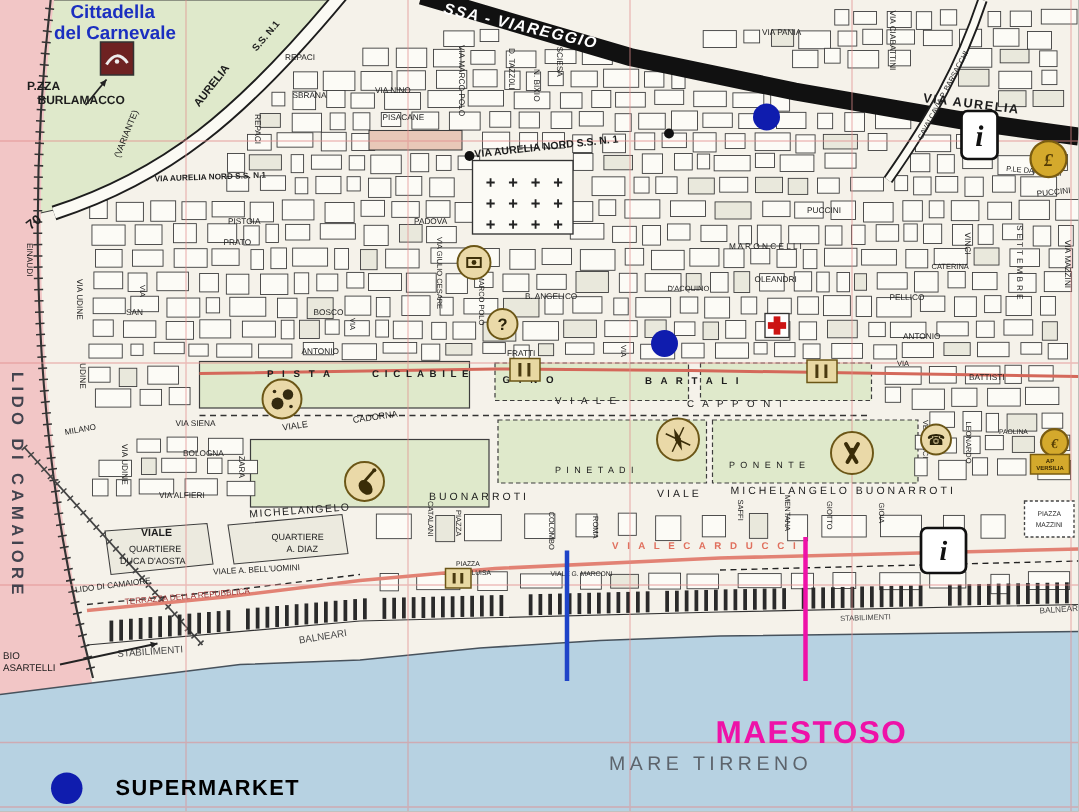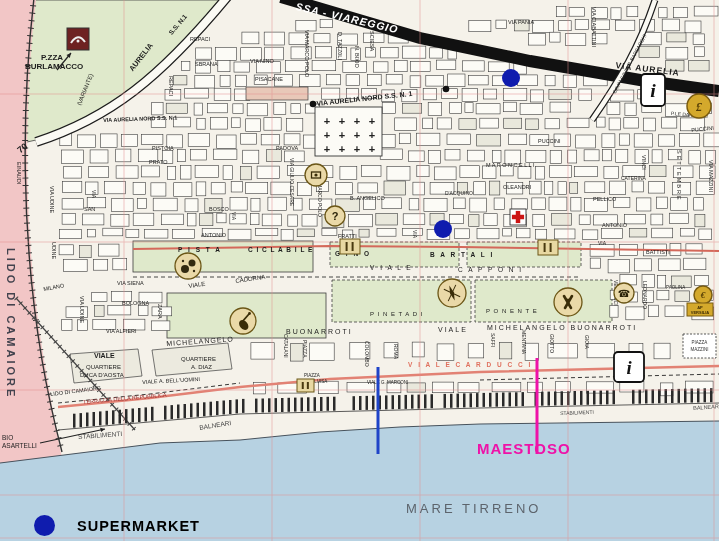--- a/index.html
+++ b/index.html
@@ -5,21 +5,21 @@
   html,body{margin:0;padding:0;background:#888;}
   #map{position:relative;width:719px;height:541px;overflow:hidden;background:#f5f2ea;
        font-family:"Liberation Sans",sans-serif;}
   #map svg,#labels{position:absolute;left:0;top:0;width:719px;height:541px;}
   #labels{pointer-events:none;}
   .lbl{position:absolute;white-space:nowrap;line-height:1;color:#1d1d1d;transform-origin:0 0;}
   .big-label{position:absolute;white-space:nowrap;font-weight:bold;line-height:1.1;}
   .cittadella{left:47px;top:2px;font-size:12.5px;}
   .cittadella .l2{margin-left:-11px;}
   .patriarca{left:319px;top:459px;font-size:15px;letter-spacing:1px;}
-  .maestoso{left:477px;top:441px;font-size:15px;letter-spacing:1px;}
+  .maestoso{left:477px;top:477px;font-size:21px;letter-spacing:1px;}
   .sea-label{position:absolute;left:406px;top:501px;font-size:13px;letter-spacing:3px;}
   .legend{position:absolute;left:34px;top:515px;display:flex;align-items:center;}
   .legend-dot{width:21px;height:21px;border-radius:50%;display:inline-block;}
   .legend-text{margin-left:22px;font-size:14.5px;font-weight:bold;letter-spacing:1px;}
 </style>
 </head>
 <body>
 
 <div id="map">
   <svg id="base" viewBox="0 0 719 541">
@@ -598,21 +598,21 @@
         <line x1="714" y1="0" x2="714" y2="541"></line>
         <line x1="0" y1="94" x2="719" y2="94"></line>
         <line x1="0" y1="242" x2="719" y2="242"></line>
         <line x1="0" y1="390" x2="719" y2="390"></line>
         <line x1="0" y1="495" x2="719" y2="495"></line>
         <line x1="0" y1="538" x2="719" y2="538"></line>
       </g>
   </svg>
 
   <div id="labels">
-      <div class="lbl" style="left: 41px; top: 54px; font-size: 8px; font-weight: bold; color: rgb(29, 29, 29);">P.ZZA</div>
+      <div class="lbl" style="left: 18px; top: 54px; font-size: 8px; font-weight: bold; color: rgb(29, 29, 29);">P.ZZA</div>
       <div class="lbl" style="left: 25px; top: 63px; font-size: 8px; font-weight: bold; color: rgb(29, 29, 29);">BURLAMACCO</div>
       <div class="lbl" style="left: 168px; top: 32px; font-size: 6.5px; font-weight: bold; color: rgb(29, 29, 29); transform: rotate(-50deg);">S.S. N.1</div>
       <div class="lbl" style="left: 128px; top: 68px; font-size: 7.5px; font-weight: bold; color: rgb(29, 29, 29); transform: rotate(-52deg);">AURELIA</div>
       <div class="lbl" style="left: 76px; top: 104px; font-size: 6px; color: rgb(29, 29, 29); transform: rotate(-68deg);">(VARIANTE)</div>
       <div class="lbl" style="left: 297px; top: 1px; font-size: 10.5px; font-weight: bold; font-style: italic; letter-spacing: 1px; color: rgb(255, 255, 255); transform: rotate(13deg);">SSA - VIAREGGIO</div>
       <div class="lbl" style="left: 616px; top: 61px; font-size: 8.5px; font-weight: bold; letter-spacing: 1px; color: rgb(29, 29, 29); transform: rotate(7deg);">VIA  AURELIA</div>
       <div class="lbl" style="left: 316px; top: 100px; font-size: 7px; font-weight: bold; color: rgb(29, 29, 29); transform: rotate(-6deg);">VIA AURELIA NORD S.S. N. 1</div>
       <div class="lbl" style="left: 103px; top: 118px; font-size: 5.5px; font-weight: bold; color: rgb(29, 29, 29); transform: rotate(-2deg);">VIA AURELIA NORD S.S. N.1</div>
       <div class="lbl" style="left: 190px; top: 37px; font-size: 5.5px; color: rgb(29, 29, 29);">REPACI</div>
       <div class="lbl" style="left: 195px; top: 62px; font-size: 5.5px; color: rgb(29, 29, 29);">SBRANA</div>
@@ -830,19 +830,23 @@
       <g transform="translate(511,78)">
         <circle cx="0" cy="0" r="9" fill="#0f1cae"></circle>
       </g>
       <g transform="translate(443,229)">
         <circle cx="0" cy="0" r="9" fill="#0f1cae"></circle>
       </g>
       <line x1="378" y1="367" x2="378" y2="454" stroke="#1f44c8" stroke-width="3"></line>
       <line x1="537" y1="358" x2="537" y2="454" stroke="#ee12a8" stroke-width="3"></line>
     </svg>
 
+  <div class="big-label cittadella" style="color: rgb(27, 47, 192);">
+    <div>Cittadella</div>
+    <div class="l2">del Carnevale</div>
+  </div>
   <div class="big-label maestoso" style="color: rgb(238, 18, 168);">MAESTOSO</div>
   <div class="sea-label" style="color: rgb(93, 100, 108); text-align: right;">MARE TIRRENO</div>
   <div class="legend">
     <span class="legend-dot" style="background: rgb(15, 28, 174);"></span>
     <span class="legend-text" style="color: #000000;">SUPERMARKET</span>
   </div>
 </div>
 
 </body></html>

